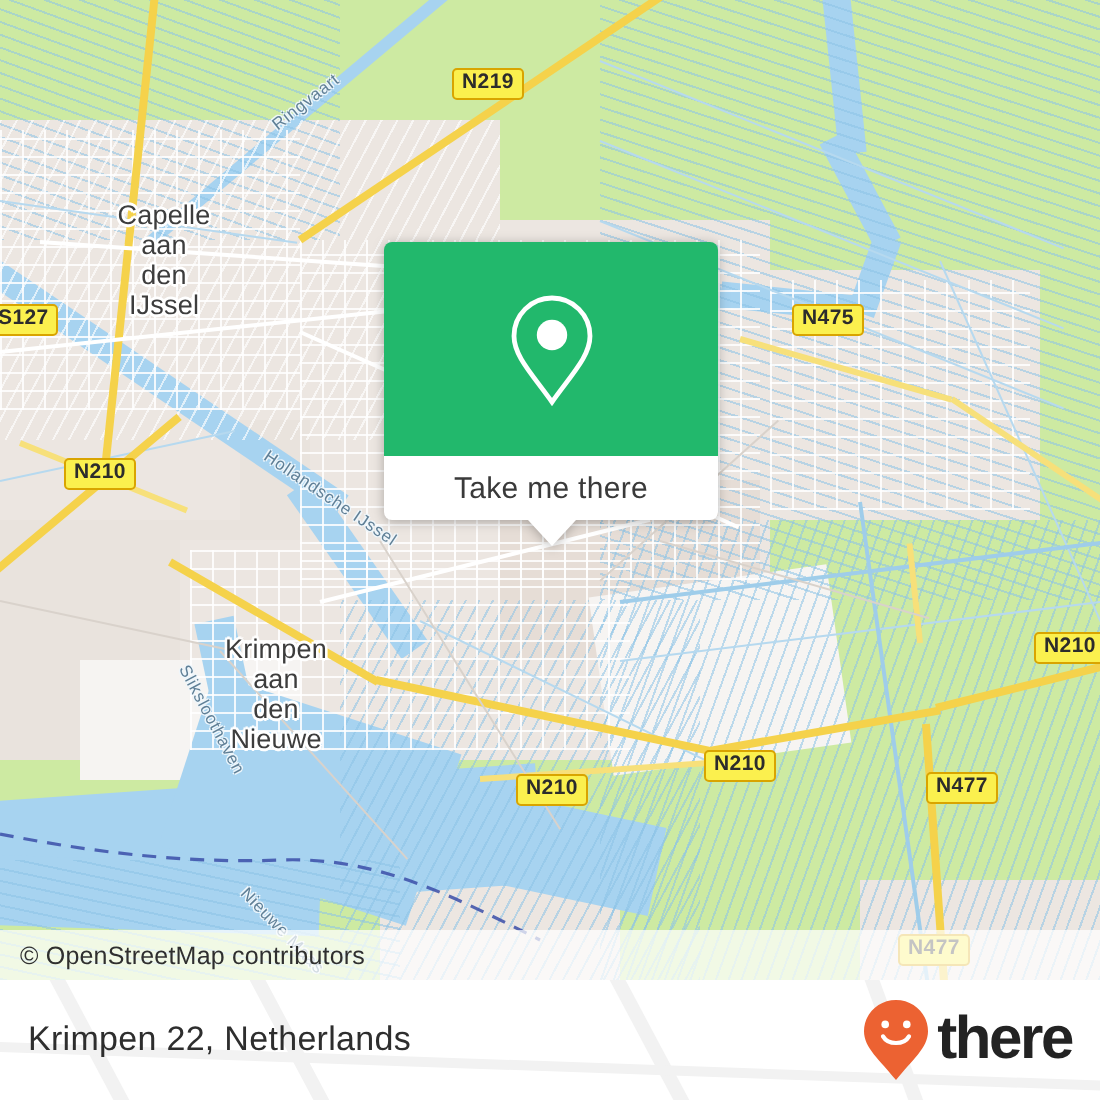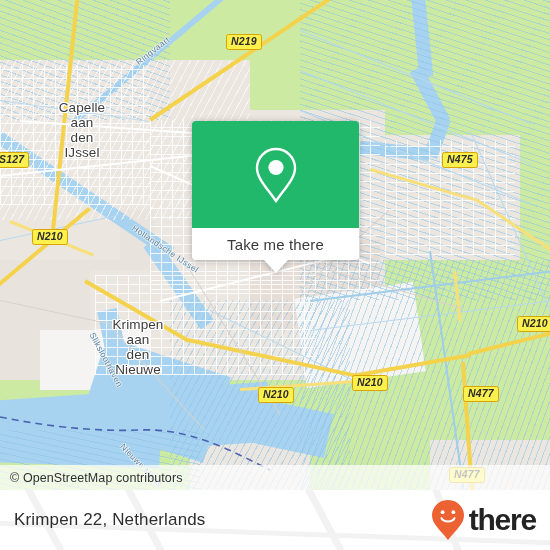--- a/index.html
+++ b/index.html
@@ -94,21 +94,20 @@
     border: 1.4px solid #d9a400;
     border-radius: 2.5px;
     color: #2c2c2c;
     font-size: 10.5px;
     font-weight: bold;
     letter-spacing: .2px;
     padding: 1px 4px 2px 4px;
     line-height: 11px;
     white-space: nowrap;
     pointer-events: none;
-    font-style: italic;
   }
 
   
   #popup {
     position: absolute;
     left: 192px; top: 121px;
     width: 167px;
     filter: drop-shadow(0 1px 3px rgba(0,0,0,.28));
   }
   #popup-head {
@@ -297,21 +296,21 @@
 den
 Nieuwe</div>
 
     <div class="water-label" style="left:137px;top:58px;transform:rotate(-38deg);">Ringvaart</div>
     <div class="water-label" style="left:133px;top:222px;transform:rotate(34deg);">Hollandsche IJssel</div>
     <div class="water-label" style="left:92px;top:328px;transform:rotate(62deg);">Sliksloothaven</div>
     <div class="water-label" style="left:122px;top:440px;transform:rotate(46deg);">Nieuwe Maas</div>
 
     <div class="shield" style="left:226px;top:34px;">N219</div>
     <div class="shield" style="left:-6px;top:152px;">S127</div>
-    <div class="shield" style="left:396px;top:152px;margin-left:46px;">N475</div>
+    <div class="shield" style="left:396px;top:152px;">N475</div>
     <div class="shield" style="left:32px;top:229px;">N210</div>
     <div class="shield" style="left:517px;top:316px;">N210</div>
     <div class="shield" style="left:352px;top:375px;">N210</div>
     <div class="shield" style="left:258px;top:387px;">N210</div>
     <div class="shield" style="left:463px;top:386px;">N477</div>
     <div class="shield" style="left:449px;top:467px;">N477</div>
 
     <div id="attribution">
       <span id="attribution-text">© OpenStreetMap contributors</span>
     </div>

